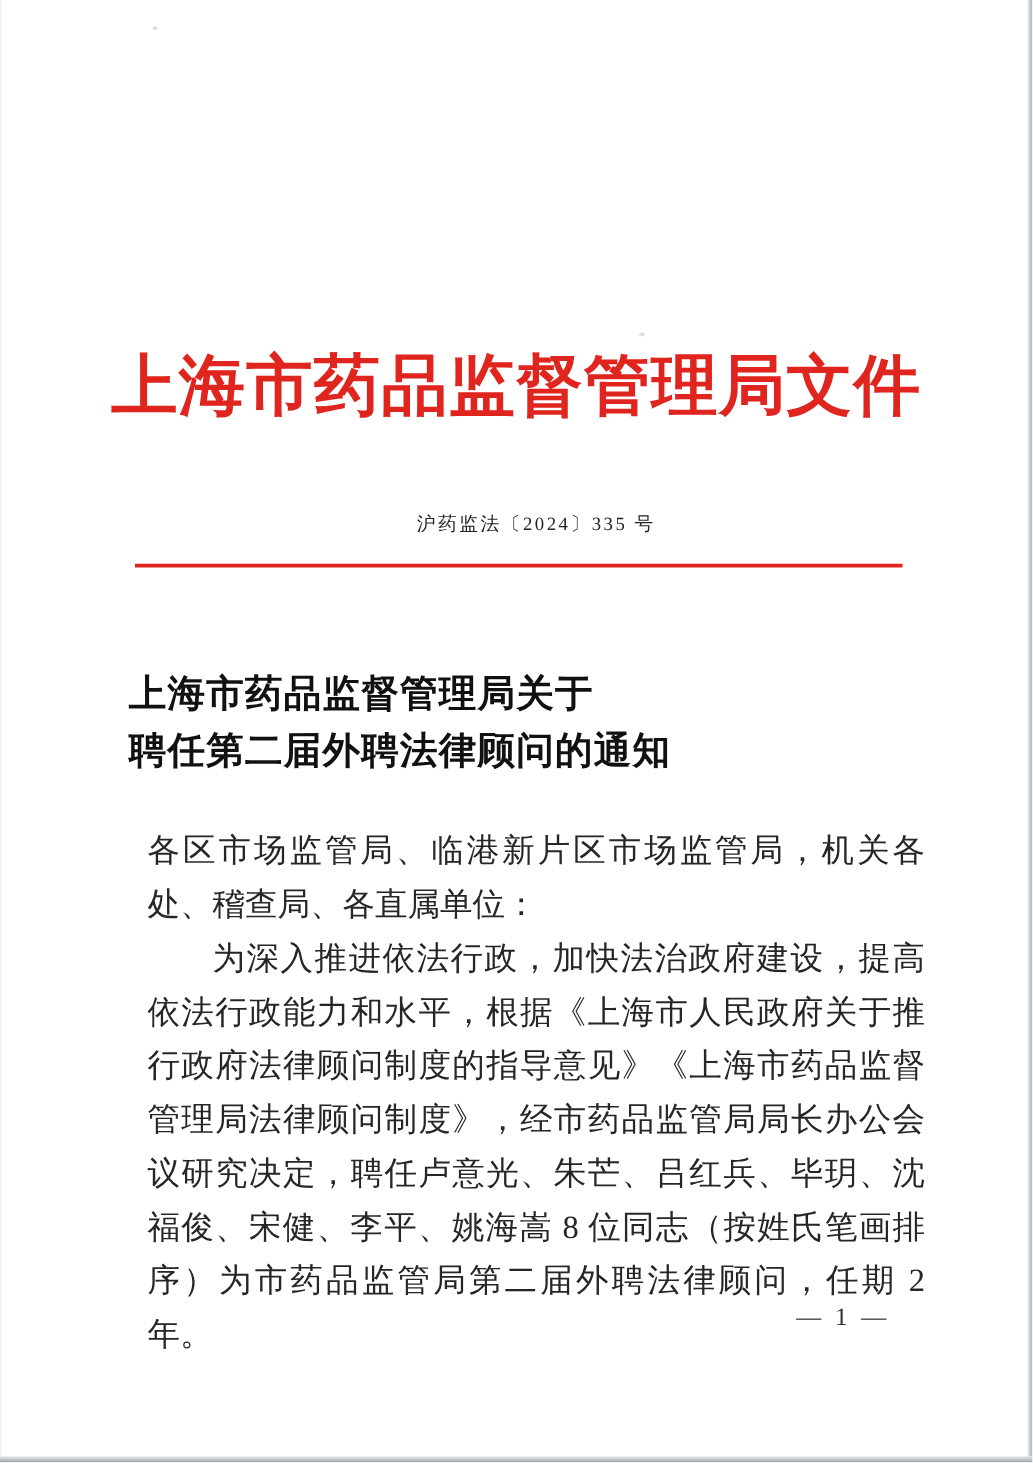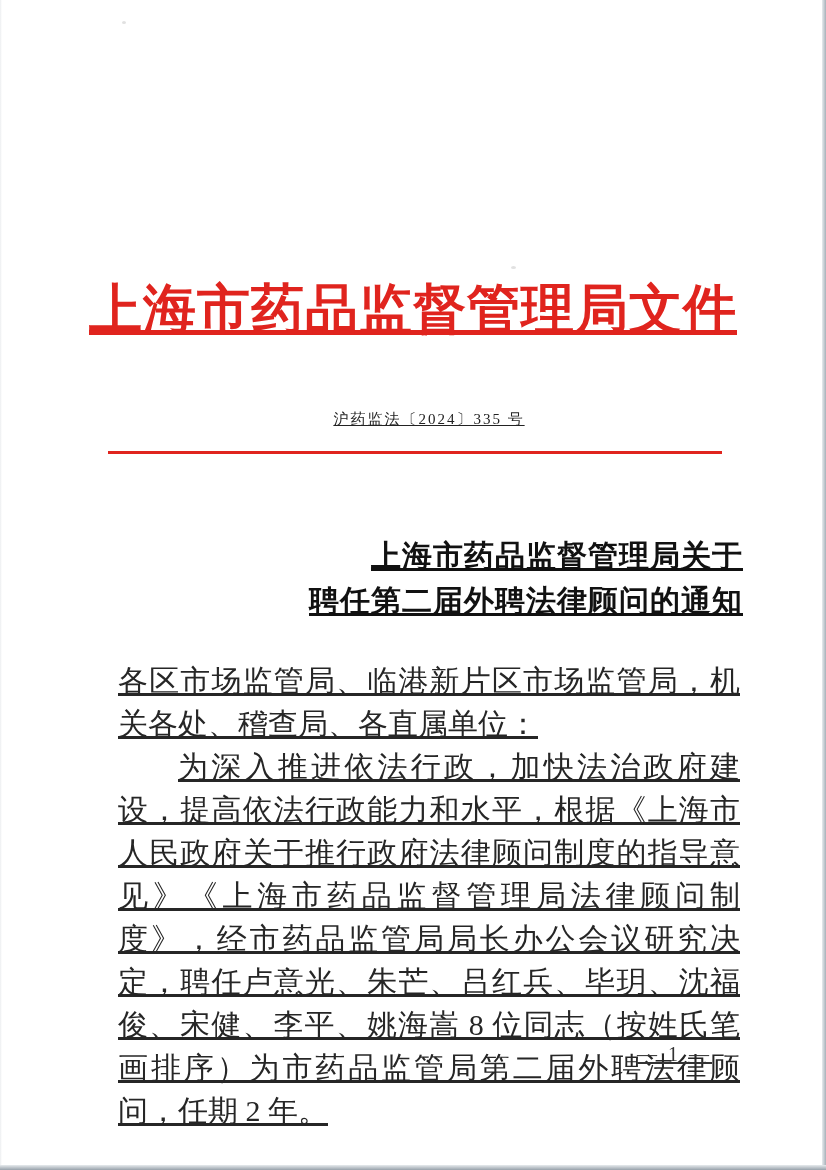--- a/index.html
+++ b/index.html
@@ -1,17 +1,17 @@
 <!DOCTYPE html>
 <html style="--accent-red: #e0241e;"><head>
 <meta charset="utf-8">
 <title></title>
 <style>
   :root { --accent-red: #e0241e; }
-  * { box-sizing: border-box; text-decoration: underline; }
+  * { box-sizing: border-box; }
   html, body { margin: 0; padding: 0; background: #ffffff; }
 
   .page {
     position: relative;
     width: 826px;
     height: 1170px;
     background: #ffffff;
     overflow: hidden;
     font-family: "Liberation Serif", "DejaVu Serif", serif;
     color: #1f1f1f;
@@ -68,33 +68,33 @@
     position: absolute;
     top: 451px; left: 108px;
     width: 614px; height: 3px;
     background: var(--accent-red);
   }
 
   .doc-title {
     position: absolute;
     top: 533px; left: 103px;
     width: 640px;
-    text-align: right;
+    text-align: left;
     font-size: 30px;
     line-height: 45px;
     font-weight: bold;
     letter-spacing: 1px;
     color: #111111;
   }
 
   .body-text {
     position: absolute;
     top: 659px; left: 118px;
     width: 622px;
-    font-size: 30px;
+    font-size: 26px;
     line-height: 43px;
     text-align: justify;
     color: #262626;
   }
   .body-text p { margin: 0; padding: 0; }
   .body-text p.indent { text-indent: 2em; }
 
   .page-number {
     position: absolute;
     top: 1043px; right: 114px;

